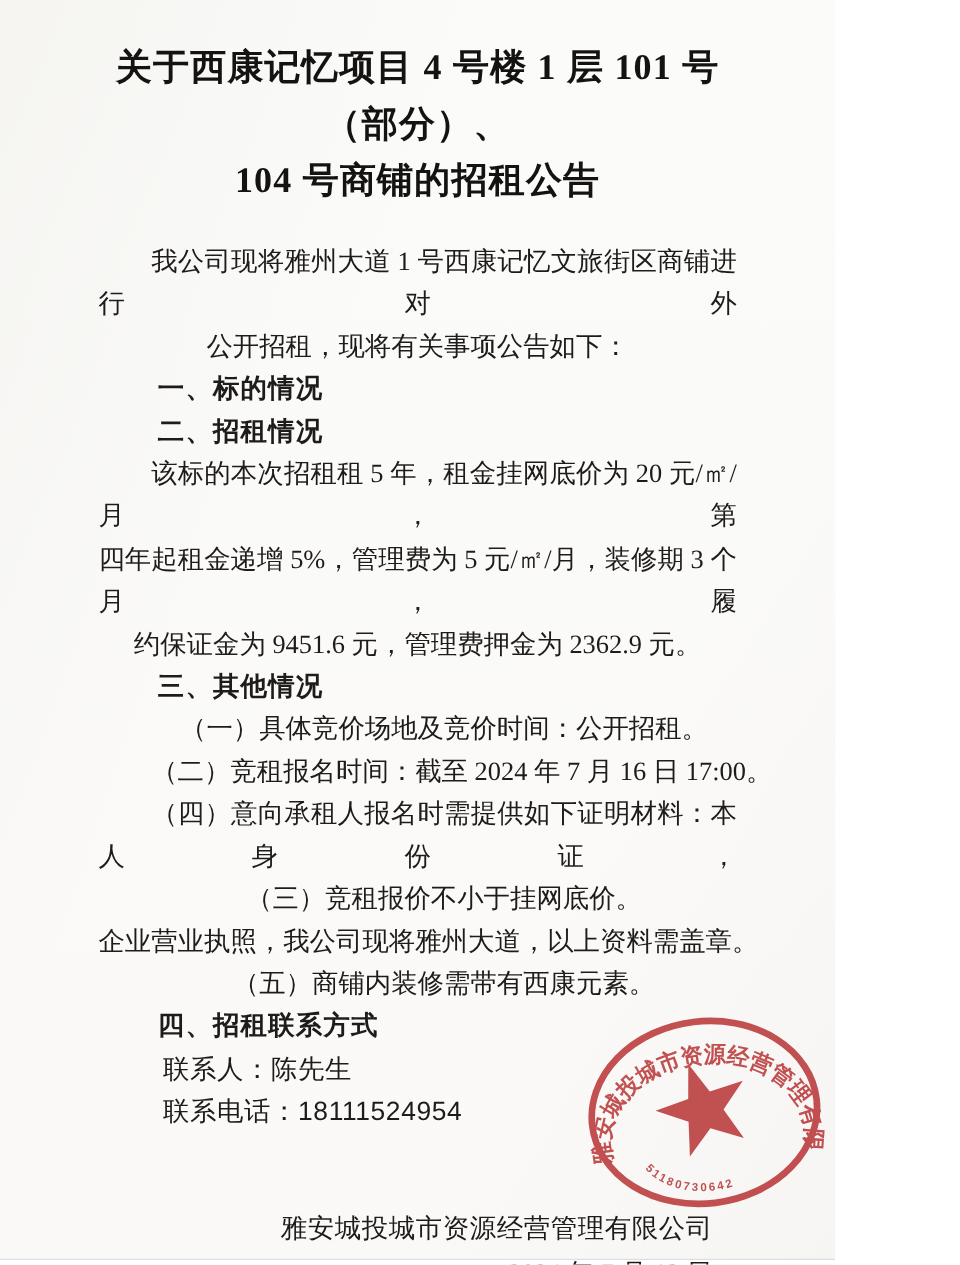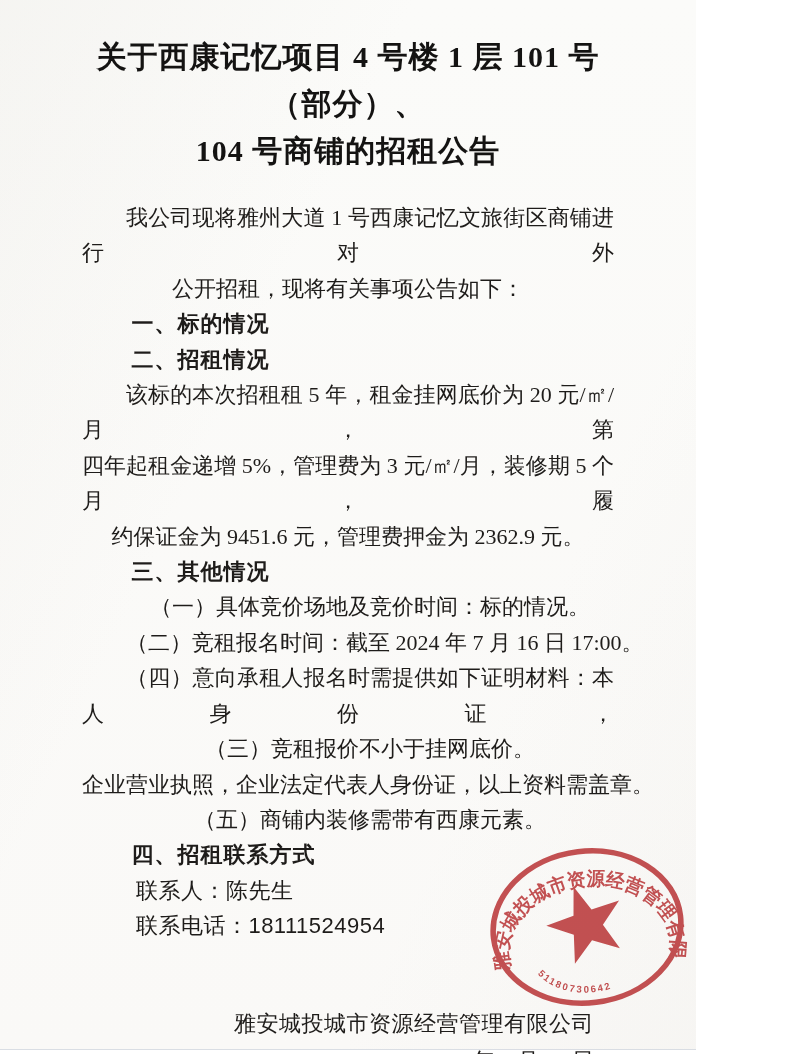--- a/index.html
+++ b/index.html
@@ -120,28 +120,28 @@
       <div class="title-line">关于西康记忆项目 4 号楼 1 层 101 号（部分）、</div>
       <div class="title-line">104 号商铺的招租公告</div>
     </div>
 
     <div class="body-block">
       <p class="ln body ind jl">我公司现将雅州大道 1 号西康记忆文旅街区商铺进行对外</p>
       <p class="ln body">公开招租，现将有关事项公告如下：</p>
       <p class="ln hd">一、标的情况</p>
       <p class="ln hd">二、招租情况</p>
       <p class="ln body ind jl">该标的本次招租租 5 年，租金挂网底价为 20 元/㎡/月，第</p>
-      <p class="ln body jl">四年起租金递增 5%，管理费为 3 元/㎡/月，装修期 5 个月，履</p>
+      <p class="ln body jl">四年起租金递增 5%，管理费为 5 元/㎡/月，装修期 3 个月，履</p>
       <p class="ln body">约保证金为 9451.6 元，管理费押金为 2362.9 元。</p>
       <p class="ln hd">三、其他情况</p>
-      <p class="ln body ind">（一）具体竞价场地及竞价时间：标的情况。</p>
+      <p class="ln body ind">（一）具体竞价场地及竞价时间：公开招租。</p>
       <p class="ln body ind">（二）竞租报名时间：截至 2024 年 7 月 16 日 17:00。</p>
       <p class="ln body ind jl">（四）意向承租人报名时需提供如下证明材料：本人身份证，</p>
       <p class="ln body ind">（三）竞租报价不小于挂网底价。</p>
-      <p class="ln body">企业营业执照，企业法定代表人身份证，以上资料需盖章。</p>
+      <p class="ln body">企业营业执照，我公司现将雅州大道，以上资料需盖章。</p>
       <p class="ln body ind">（五）商铺内装修需带有西康元素。</p>
       <p class="ln hd">四、招租联系方式</p>
       <p class="ln ct">联系人：陈先生</p>
       <p class="ln ct">联系电话：18111524954</p>
     </div>
 
     <div class="sig-block">
       <div class="sig-company">雅安城投城市资源经营管理有限公司</div>
       <div class="sig-date">2024 年 7 月 12 日</div>
     </div>

